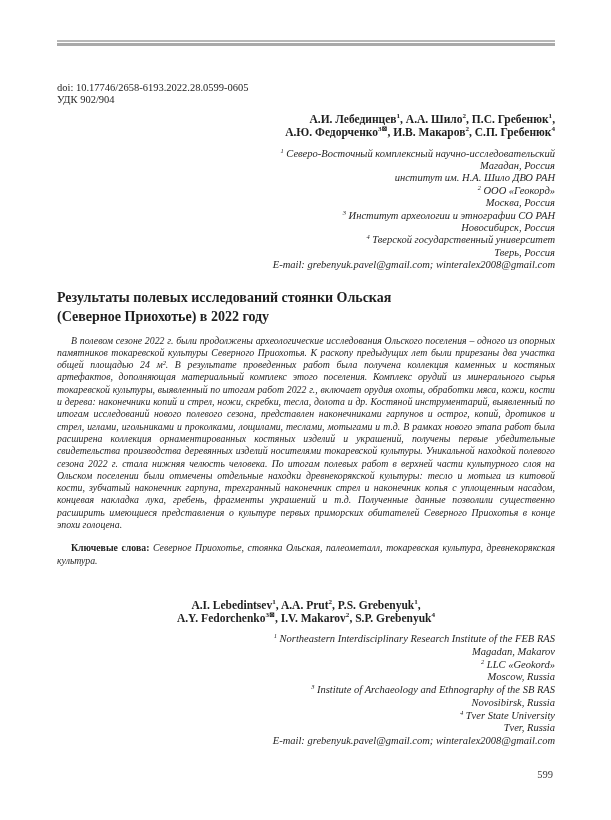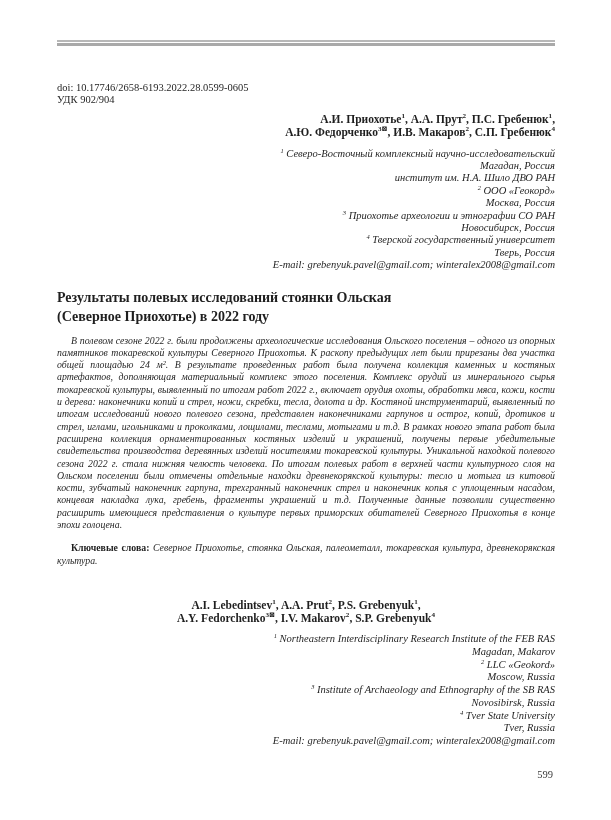--- a/index.html
+++ b/index.html
@@ -46,31 +46,31 @@
       <div class="rule-thin"></div>
       <div class="rule-thick"></div>
     </div>
 
     <div class="meta">
       <div>doi: 10.17746/2658-6193.2022.28.0599-0605</div>
       <div>УДК 902/904</div>
     </div>
 
     <div class="authors">
-      <div><span class="author"><span>А.И. Приохотье</span><sup>1</sup><span>, </span></span><span class="author"><span>А.А. Прут</span><sup>2</sup><span>, </span></span><span class="author"><span>П.С. Гребенюк</span><sup>1</sup><span>,</span></span></div>
+      <div><span class="author"><span>А.И. Лебединцев</span><sup>1</sup><span>, </span></span><span class="author"><span>А.А. Шило</span><sup>2</sup><span>, </span></span><span class="author"><span>П.С. Гребенюк</span><sup>1</sup><span>,</span></span></div>
       <div><span class="author"><span>А.Ю. Федорченко</span><sup>3⊠</sup><span>, </span></span><span class="author"><span>И.В. Макаров</span><sup>2</sup><span>, </span></span><span class="author"><span>С.П. Гребенюк</span><sup>4</sup><span></span></span></div>
     </div>
 
     <div class="affils">
         <div class="affil-line"><sup>1</sup><span> Северо-Восточный комплексный научно-исследовательский</span></div>
         <div class="affil-line"><sup></sup><span>Магадан, Россия</span></div>
         <div class="affil-line"><sup></sup><span>институт им. Н.А. Шило ДВО РАН</span></div>
         <div class="affil-line"><sup>2</sup><span> ООО «Геокорд»</span></div>
         <div class="affil-line"><sup></sup><span>Москва, Россия</span></div>
-        <div class="affil-line"><sup>3</sup><span> Приохотье археологии и этнографии СО РАН</span></div>
+        <div class="affil-line"><sup>3</sup><span> Институт археологии и этнографии СО РАН</span></div>
         <div class="affil-line"><sup></sup><span>Новосибирск, Россия</span></div>
         <div class="affil-line"><sup>4</sup><span> Тверской государственный университет</span></div>
         <div class="affil-line"><sup></sup><span>Тверь, Россия</span></div>
         <div class="affil-line"><sup></sup><span>E-mail: grebenyuk.pavel@gmail.com; winteralex2008@gmail.com</span></div>
       </div>
 
     <div class="title">
       <div>Результаты полевых исследований стоянки Ольская</div>
       <div>(Северное Приохотье) в 2022 году</div>
     </div>

